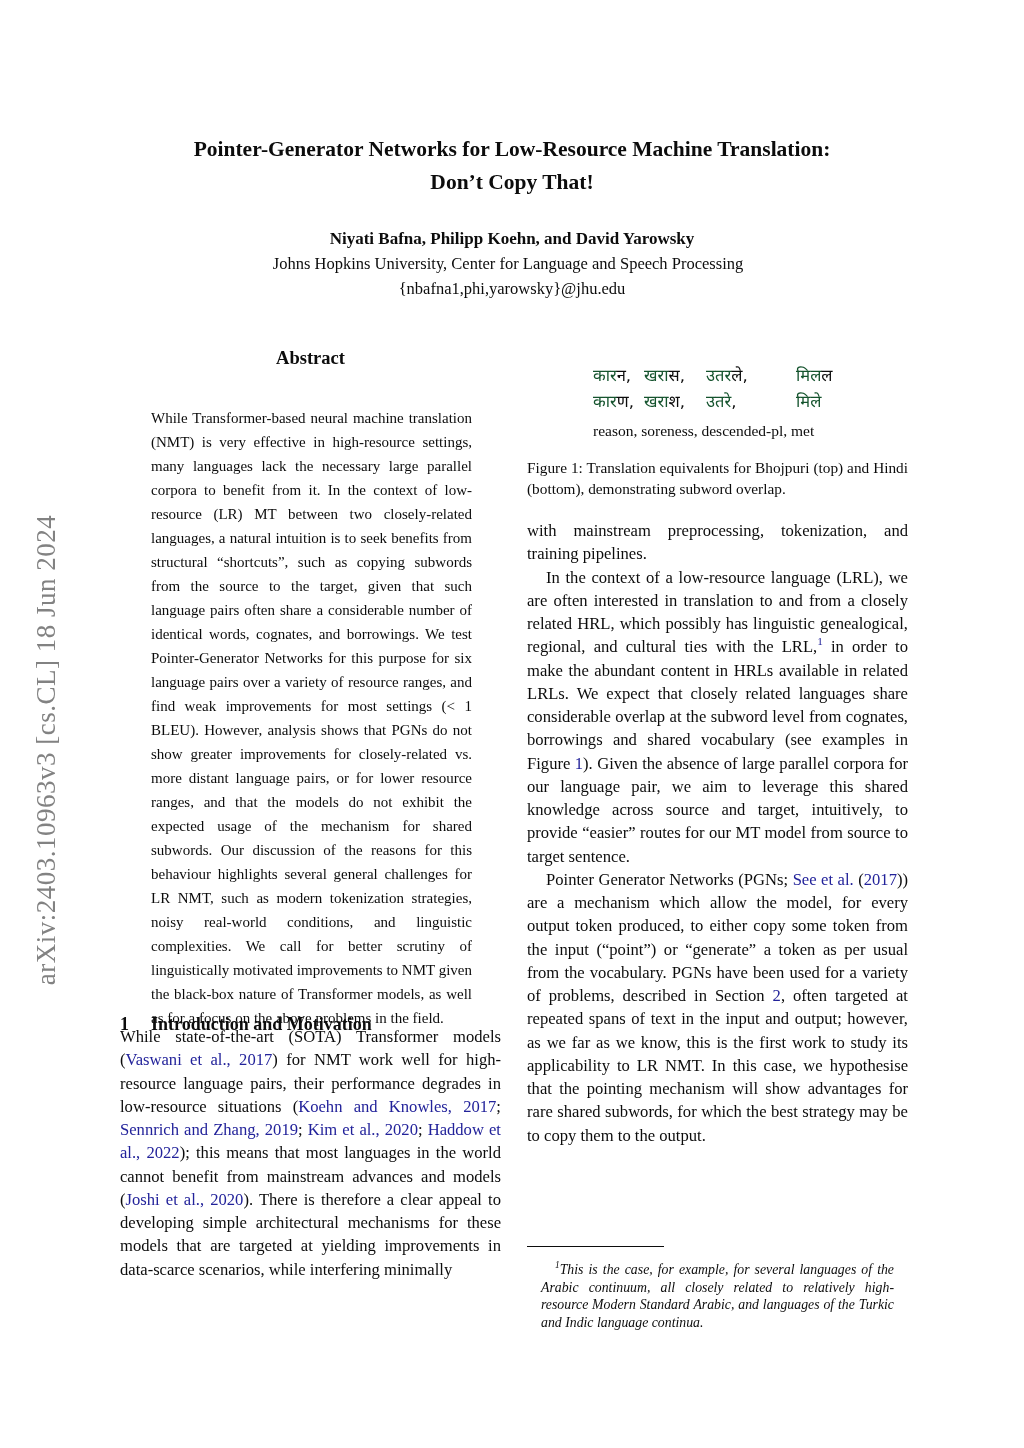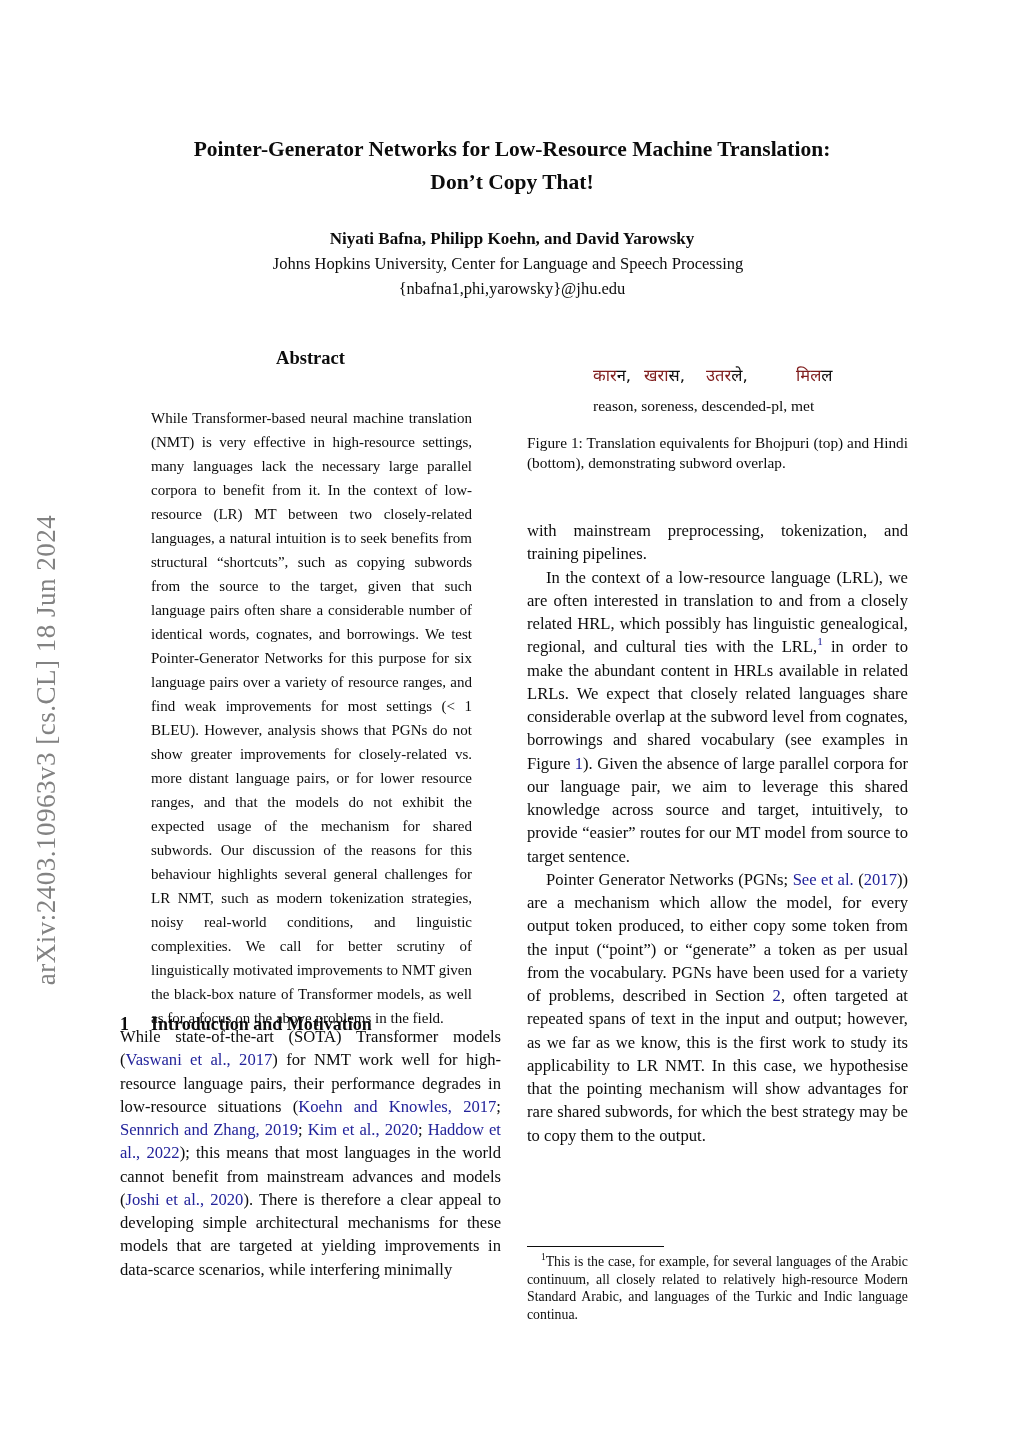--- a/index.html
+++ b/index.html
@@ -33,34 +33,34 @@
     font-size:16.6px;line-height:23.25px;text-align:justify;}
   .intro-body p{margin:0;text-indent:0;}
   
   .figure{position:absolute;left:527px;top:363px;width:381px;}
   .fig-row{position:relative;height:25.5px;font-family:"DejaVu Sans",sans-serif;font-size:16.5px;}
   .fig-word{position:absolute;top:0;white-space:nowrap;}
   .fig-word:nth-child(1){left:66px;}
   .fig-word:nth-child(2){left:117px;}
   .fig-word:nth-child(3){left:179px;}
   .fig-word:nth-child(4){left:269px;}
-  .green{color:#7f1d1d;}
+  .green{color:#14532d;}
   .fig-gloss{margin-left:66px;font-size:15.5px;height:22px;margin-top:8px;}
   .fig-caption{margin-top:14px;font-size:15.3px;line-height:20.6px;text-align:justify;}
   
   .right-body{position:absolute;left:527px;top:519px;width:381px;
     font-size:16.6px;line-height:23.25px;text-align:justify;}
   .right-body p{margin:0;text-indent:19px;}
   .right-body p.cont{text-indent:0;}
   .justify-last{text-align-last:justify;}
   
   .footnote{position:absolute;left:527px;top:1246px;width:381px;
     font-size:13.8px;line-height:17.6px;text-align:justify;}
   .fn-rule{width:137px;border-top:1.4px solid #0c0c0c;margin:0 0 6px 0;}
-  .fn-text{text-indent:14px;margin:0;}
+  .fn-text{text-indent:14px;margin:14px;font-style:italic;}
   sup{font-size:68%;line-height:0;}
   .link{color:#22229a;}
 </style>
 </head>
 <body>
 
 <div class="page">
 
   <div class="stamp">arXiv:2403.10963v3 [cs.CL] 18 Jun 2024</div>
 
@@ -83,20 +83,26 @@
     <p><span>While state-of-the-art (SOTA) Transformer models (</span><span class="link">Vaswani et al., 2017</span><span>) for NMT work well for high-resource language pairs, their performance degrades in low-resource situations (</span><span class="link">Koehn and Knowles, 2017</span><span>; </span><span class="link">Sennrich and Zhang, 2019</span><span>; </span><span class="link">Kim et al., 2020</span><span>; </span><span class="link">Haddow et al., 2022</span><span>); this means that most languages in the world cannot benefit from mainstream advances and models (</span><span class="link">Joshi et al., 2020</span><span>). There is therefore a clear appeal to developing simple architectural mechanisms for these models that are targeted at yielding improvements in data-scarce scenarios, while interfering minimally</span></p>
   </div>
 
   <div class="figure">
     <div class="fig-row">
         <span class="fig-word"><span class="green">कार</span><span>न,</span></span>
         <span class="fig-word"><span class="green">खरा</span><span>स,</span></span>
         <span class="fig-word"><span class="green">उतर</span><span>ले,</span></span>
         <span class="fig-word"><span class="green">मिल</span><span>ल</span></span>
       </div>
+    <div class="fig-row">
+        <span class="fig-word"><span class="green">कार</span><span>ण,</span></span>
+        <span class="fig-word"><span class="green">खरा</span><span>श,</span></span>
+        <span class="fig-word"><span class="green">उतरे</span><span>,</span></span>
+        <span class="fig-word"><span class="green">मिले</span><span></span></span>
+      </div>
     <div class="fig-gloss">reason, soreness, descended-pl, met</div>
     <div class="fig-caption">Figure 1: Translation equivalents for Bhojpuri (top) and Hindi (bottom), demonstrating subword overlap.</div>
   </div>
 
   <div class="right-body">
     <p class="cont"><span>with mainstream preprocessing, tokenization, and training pipelines.</span></p>
     <p><span>In the context of a low-resource language (LRL), we are often interested in translation to and from a closely related HRL, which possibly has linguistic genealogical, regional, and cultural ties with the LRL,</span><sup class="link">1</sup><span> in order to make the abundant content in HRLs available in related LRLs. We expect that closely related languages share considerable overlap at the subword level from cognates, borrowings and shared vocabulary (see examples in Figure </span><span class="link">1</span><span>). Given the absence of large parallel corpora for our language pair, we aim to leverage this shared knowledge across source and target, intuitively, to provide “easier” routes for our MT model from source to target sentence.</span></p>
     <p><span>Pointer Generator Networks (PGNs; </span><span class="link">See et al.</span><span> (</span><span class="link">2017</span><span>)) are a mechanism which allow the model, for every output token produced, to either copy some token from the input (“point”) or “generate” a token as per usual from the vocabulary. PGNs have been used for a variety of problems, described in Section </span><span class="link">2</span><span>, often targeted at repeated spans of text in the input and output; however, as we far as we know, this is the first work to study its applicability to LR NMT. In this case, we hypothesise that the pointing mechanism will show advantages for rare shared subwords, for which the best strategy may be to copy them to the output.</span></p>
   </div>
 

